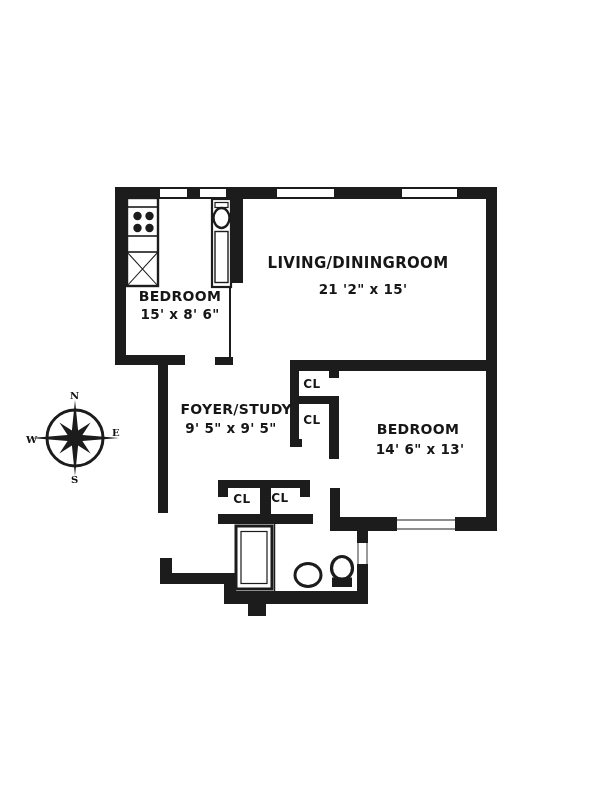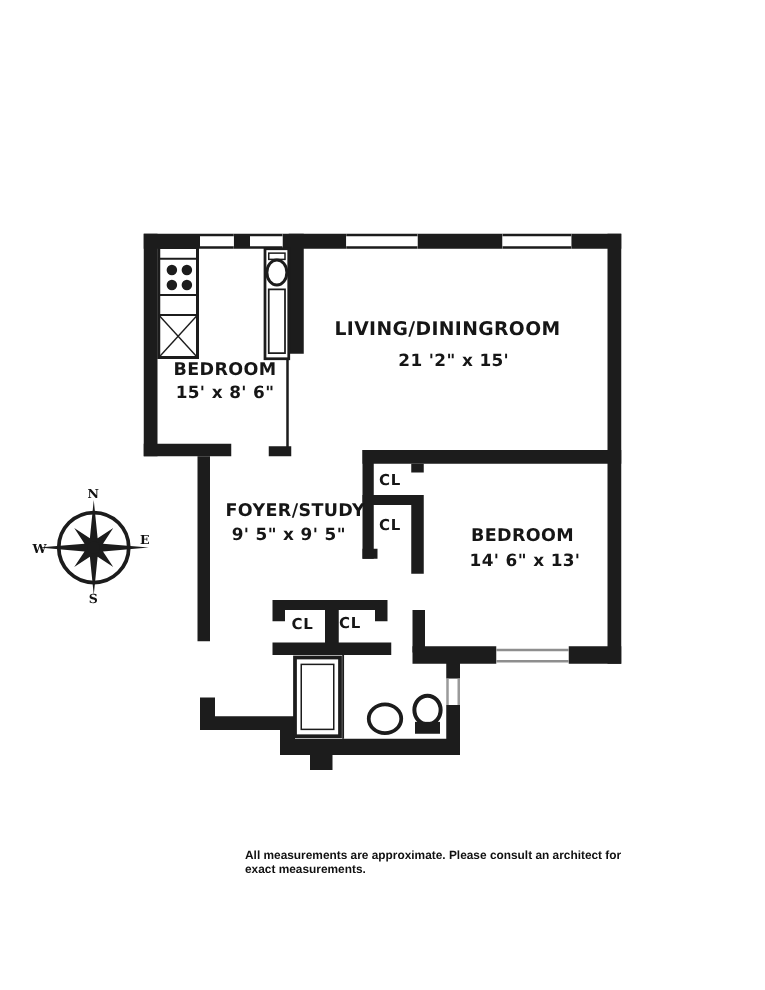--- a/index.html
+++ b/index.html
@@ -160,18 +160,14 @@
   <div class="lbl cl" style="left:300px;top:377px;width:24px;">CL</div>
   <div class="lbl cl" style="left:300px;top:413px;width:24px;">CL</div>
   <div class="lbl cl" style="left:229px;top:492px;width:26px;">CL</div>
   <div class="lbl cl" style="left:267px;top:491px;width:26px;">CL</div>
 
   <div class="compass-letter" style="left:70px;top:390px;">N</div>
   <div class="compass-letter" style="left:112px;top:427px;">E</div>
   <div class="compass-letter" style="left:71px;top:474px;">S</div>
   <div class="compass-letter" style="left:26px;top:434px;">W</div>
 
-  <div id="disclaimer">
-    <div>All measurements are approximate. Please consult an architect for</div>
-    <div>exact measurements.</div>
-  </div>
 
 </div>
 
 </body></html>

